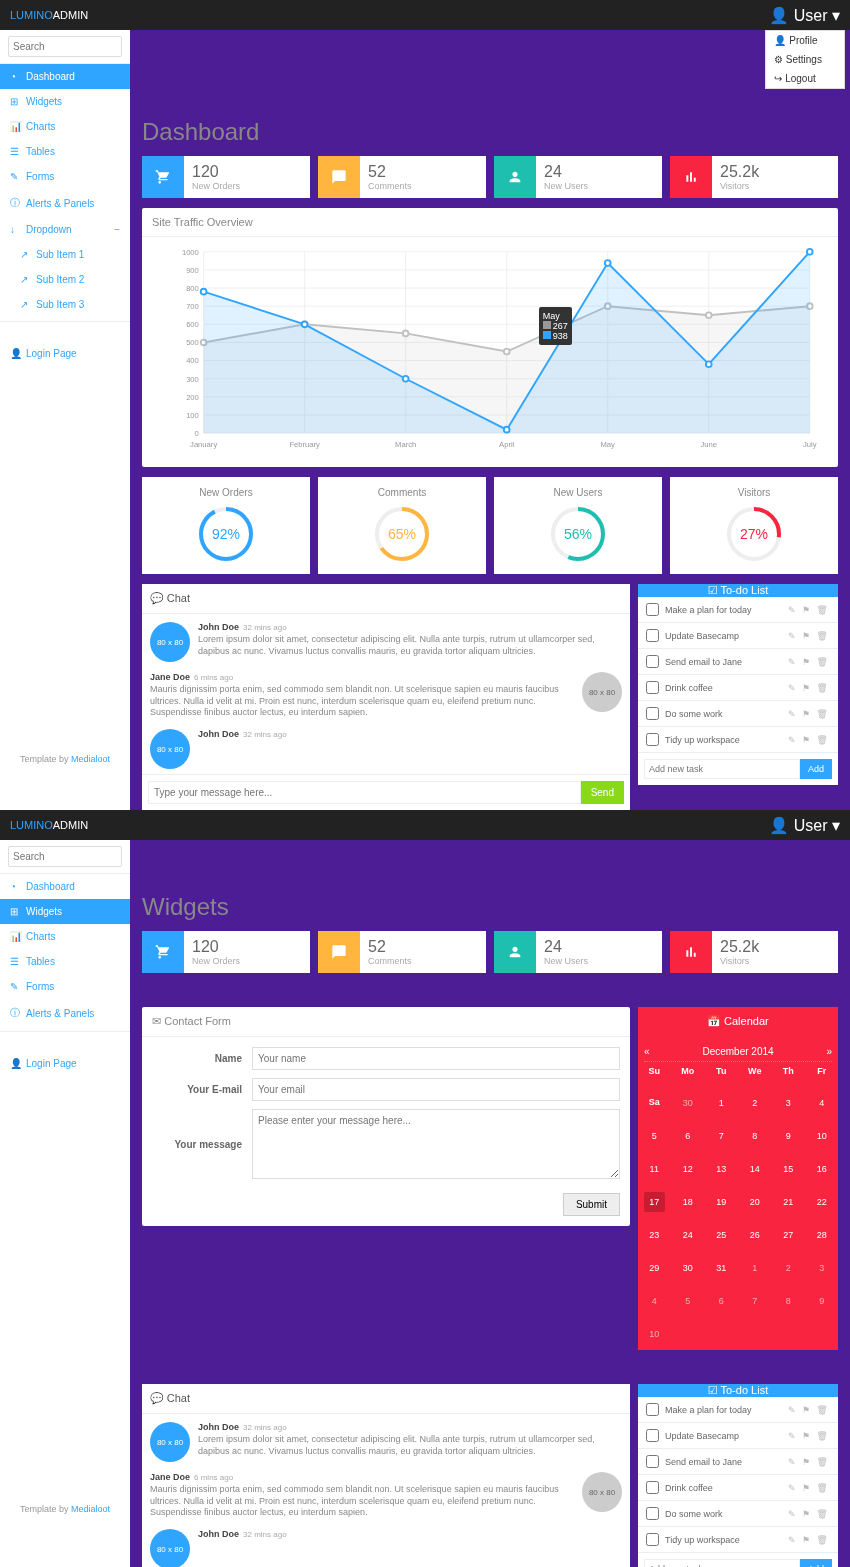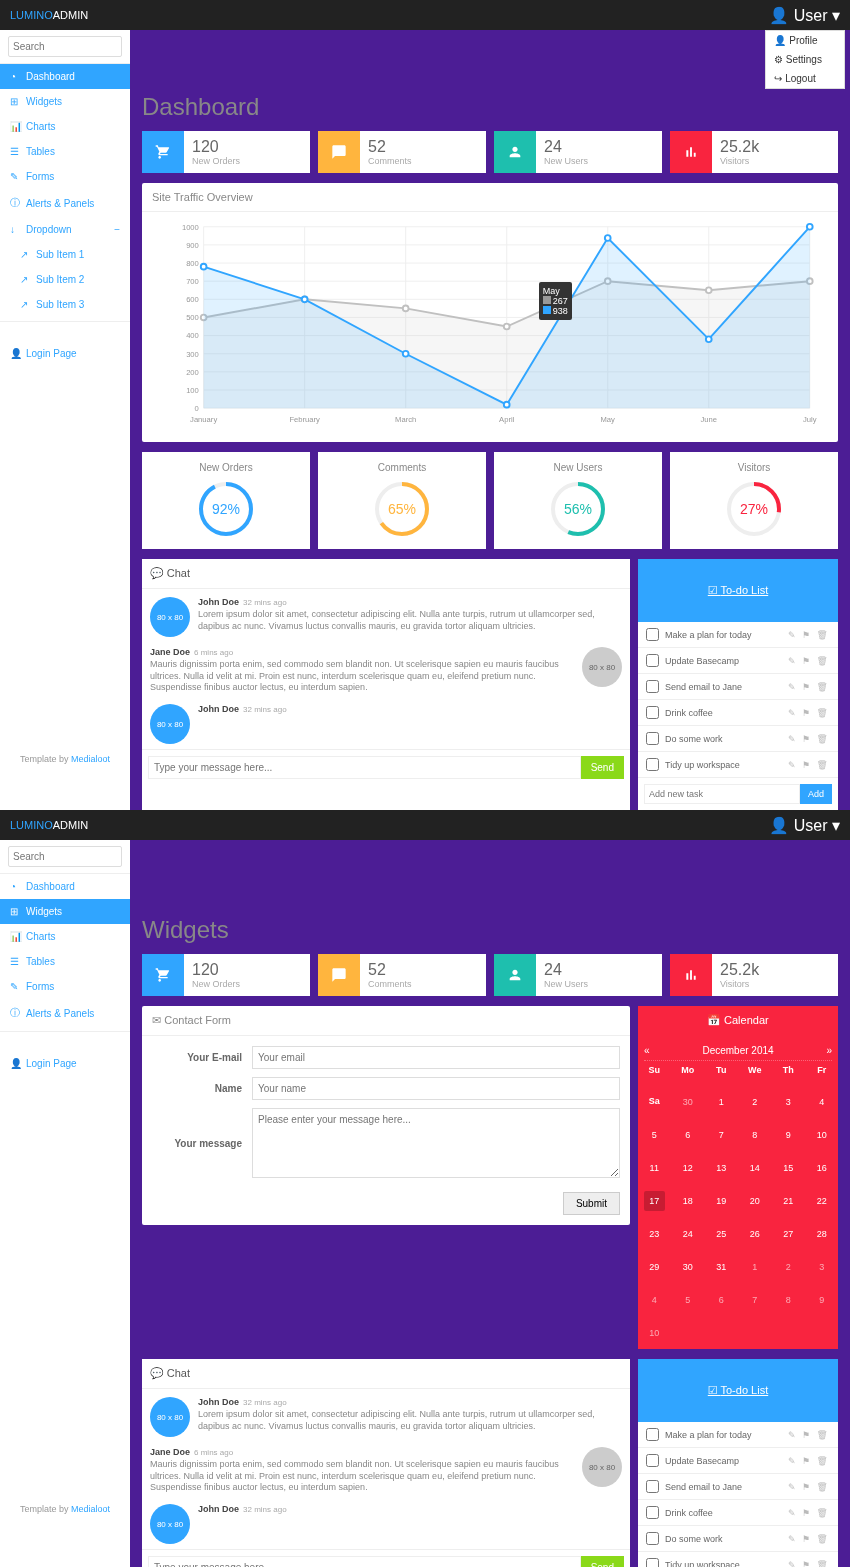--- a/index.html
+++ b/index.html
@@ -53,34 +53,34 @@
 .msg.right { flex-direction:row-reverse; text-align:left; }
 .avatar { min-width:40px; width:40px; height:40px; border-radius:50%; background:#30a5ff; color:#fff; display:flex; align-items:center; justify-content:center; font-size:8px; }
 .avatar.grey { background:#ccc; color:#666; }
 .msg-body .name { font-weight:bold; color:#444; display:inline; }
 .msg-body .time { color:#aaa; font-size:8px; margin-left:4px; }
 .msg-body .text { color:#888; margin-top:2px; line-height:1.3; }
 .chat-input { display:flex; padding:6px; border-top:1px solid #eee; }
 .chat-input input { flex:1; border:1px solid #eee; padding:5px; font-size:10px; }
 .btn-send { background:#8ad919; color:#fff; border:none; padding:5px 10px; font-size:10px; }
 .todo-panel { width:200px; }
-.todo-h { background:#30a5ff; color:#fff; padding:25px; text-align:center; font-size:11px;text-decoration:underline; }
+.todo-h { background:#30a5ff; color:#fff; padding:0; text-align:center; font-size:11px; }
 .todo-list { background:#fff; }
 .todo-item { display:flex; align-items:center; padding:6px 8px; border-bottom:1px solid #eee; font-size:9px; color:#666; }
 .todo-item input[type=checkbox] { margin-right:6px; }
 .todo-item .acts { margin-left:auto; color:#bbb; font-size:9px; letter-spacing:2px; }
 .todo-add { display:flex; padding:6px; background:#fff; }
 .todo-add input { flex:1; border:1px solid #eee; padding:4px; font-size:9px; }
 .btn-add { background:#30a5ff; color:#fff; border:none; padding:4px 8px; font-size:9px; }
 .form-row { display:flex; align-items:center; margin-bottom:8px; }
 .form-row label { width:100px; text-align:right; padding-right:10px; font-size:10px; color:#666; font-weight:bold; }
 .form-row input, .form-row textarea { flex:1; border:1px solid #ddd; padding:5px; font-size:10px; }
 .form-row textarea { height:70px; }
 .btn-submit { background:#eee; border:1px solid #ccc; padding:5px 12px; font-size:10px; float:right; margin-top:6px; }
-.row3 { display:flex; gap:8px; padding:0 12px 10px; }
+.row3 { display:flex; gap:8px; padding:0 12px 10px;margin-top:24px; }
 .contact-col { flex:1; }
 .cal-panel { width:200px; }
 .cal-h { background:#f9243f; color:#fff; padding:8px; text-align:center; font-size:11px; }
 .cal-body { background:#f9243f; color:#fff; padding:6px; }
 .cal-nav { display:flex; justify-content:space-between; font-size:10px; padding:4px 0; border-bottom:1px dotted rgba(255,255,255,0.3); }
 .cal-grid { display:grid; grid-template-columns:repeat(6,1fr); text-align:center; font-size:9px; gap:13px; }
 .cal-grid .dh { font-weight:bold; padding:4px 0; }
 .cal-grid .d { padding:5px 0; }
 .cal-grid .d.other { opacity:0.6; }
 .cal-grid .d.today { background:rgba(0,0,0,0.2); border-radius:2px; }
@@ -463,26 +463,26 @@
               <div class="stat-lbl">Visitors</div>
             </div>
     </div>
         </div>
       <div class="row3">
         <div class="contact-col">
           <div class="panel" style="margin:0">
             <div class="panel-h">✉ <span>Contact Form</span></div>
             <div class="panel-b">
               <div class="form-row">
+                  <label>Name</label>
+                  <input placeholder="Your name" style="">
+                </div>
+              <div class="form-row">
                   <label>Your E-mail</label>
                   <input placeholder="Your email" style="">
-                </div>
-              <div class="form-row">
-                  <label>Name</label>
-                  <input placeholder="Your name" style="">
                 </div>
               <div class="form-row">
                   <label>Your message</label>
                   <textarea placeholder="Please enter your message here..." style=""></textarea>
                 </div>
               <button class="btn-submit">Submit</button>
               <div style="clear:both"></div>
             </div>
           </div>
         </div>

